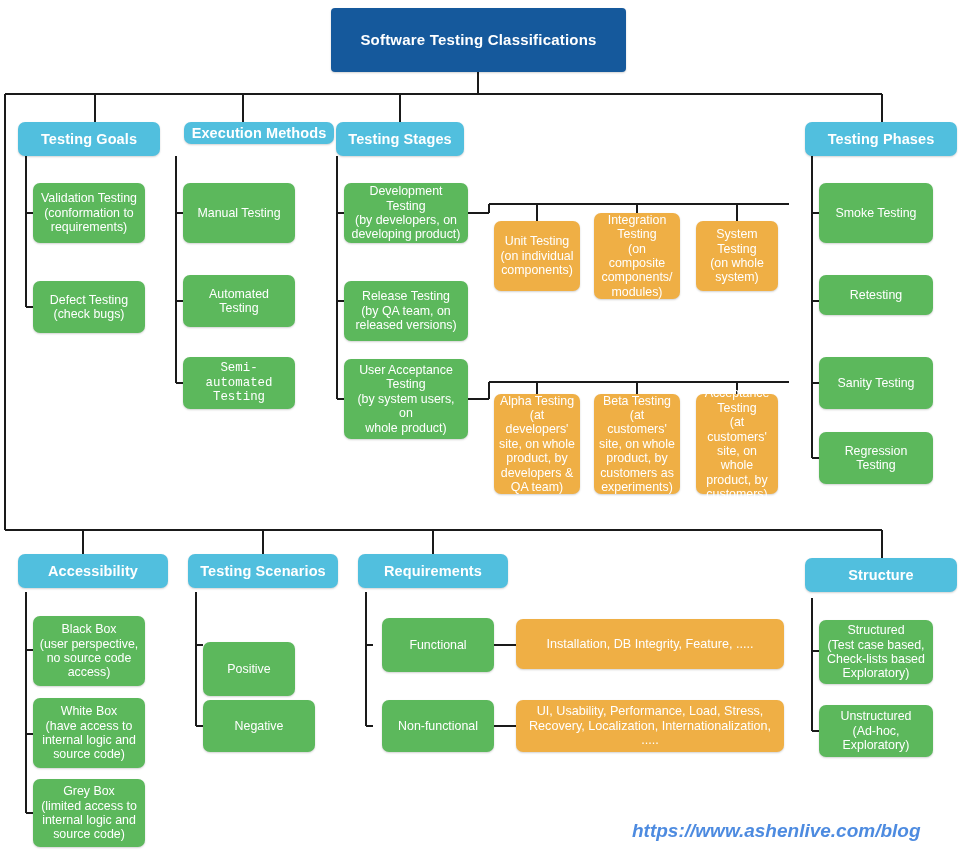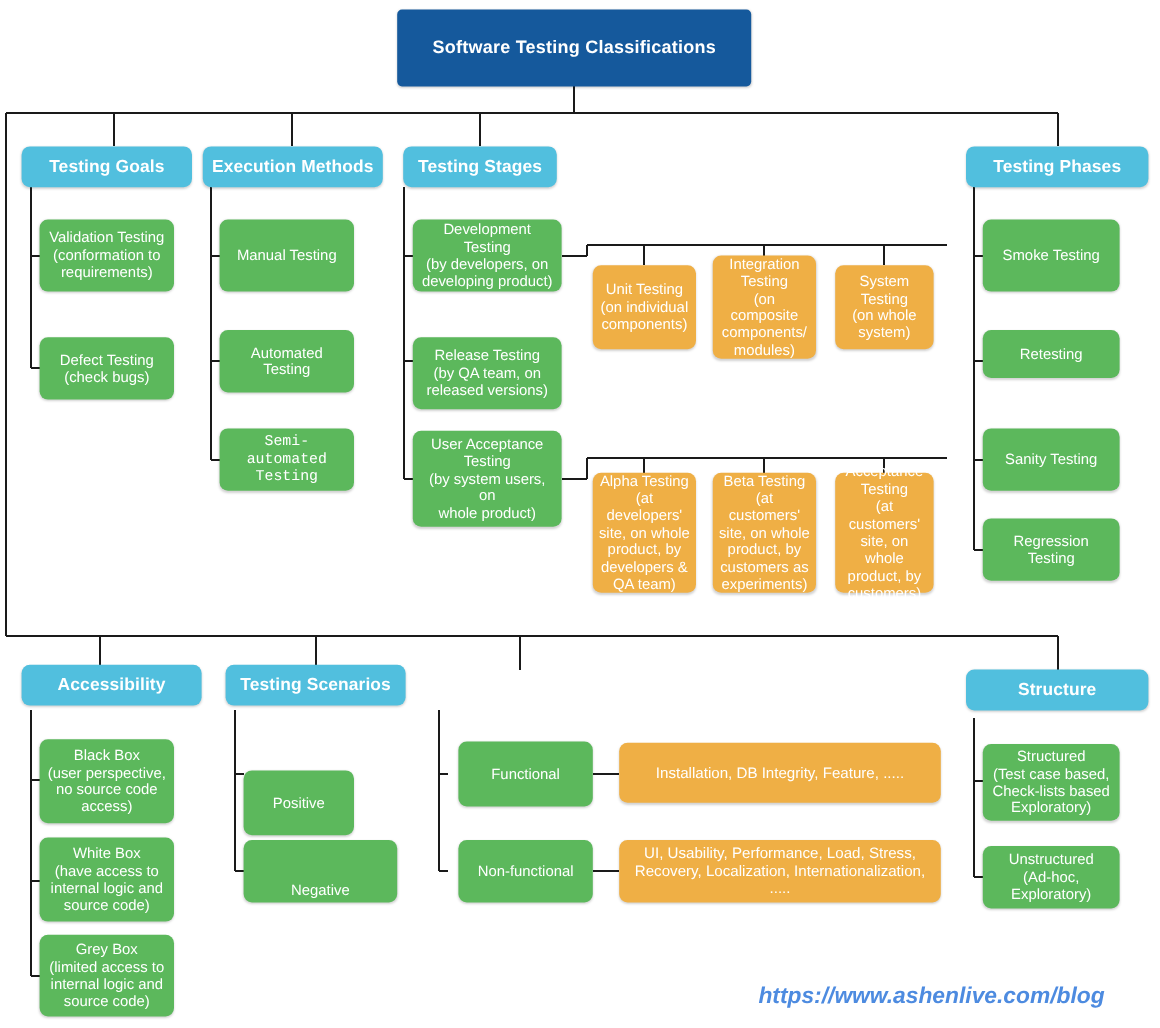--- a/index.html
+++ b/index.html
@@ -150,21 +150,21 @@
   <div class="node leaf" style="left:33px;top:183px;width:112px;height:60px;">
     <span>Validation Testing
 (conformation to
 requirements)</span>
   </div>
   <div class="node leaf" style="left:33px;top:281px;width:112px;height:52px;">
     <span>Defect Testing
 (check bugs)</span>
   </div>
 
-  <div class="node cat" style="left:169px;top:122px;width:150px;height:34px;">
+  <div class="node cat" style="left:184px;top:122px;width:150px;height:22px;">
     <span>Execution Methods</span>
   </div>
   <div class="node leaf" style="left:183px;top:183px;width:112px;height:60px;">
     <span>Manual Testing</span>
   </div>
   <div class="node leaf" style="left:183px;top:275px;width:112px;height:52px;">
     <span>Automated Testing</span>
   </div>
   <div class="node leaf" style="left:183px;top:357px;width:112px;height:52px;font-family:Liberation Mono, monospace;">
     <span>Semi-automated
@@ -272,24 +272,27 @@
 internal logic and
 source code)</span>
   </div>
 
   <div class="node cat" style="left:188px;top:554px;width:150px;height:34px;">
     <span>Testing Scenarios</span>
   </div>
   <div class="node leaf" style="left:203px;top:618px;width:92px;height:54px;margin-top:24px;">
     <span>Positive</span>
   </div>
-  <div class="node leaf" style="left:203px;top:700px;width:128px;height:52px;align-items:flex-end;">
+  <div class="node leaf" style="left:203px;top:700px;width:112px;height:52px;">
     <span>Negative</span>
   </div>
 
+  <div class="node cat" style="left:358px;top:554px;width:150px;height:34px;">
+    <span>Requirements</span>
+  </div>
   <div class="node leaf" style="left:382px;top:618px;width:112px;height:54px;">
     <span>Functional</span>
   </div>
   <div class="node leaf" style="left:382px;top:700px;width:112px;height:52px;">
     <span>Non-functional</span>
   </div>
   <div class="node detail wide" style="left:516px;top:619px;width:268px;height:50px;">
     <span>Installation, DB Integrity, Feature, .....</span>
   </div>
   <div class="node detail wide" style="left:516px;top:700px;width:268px;height:52px;">

